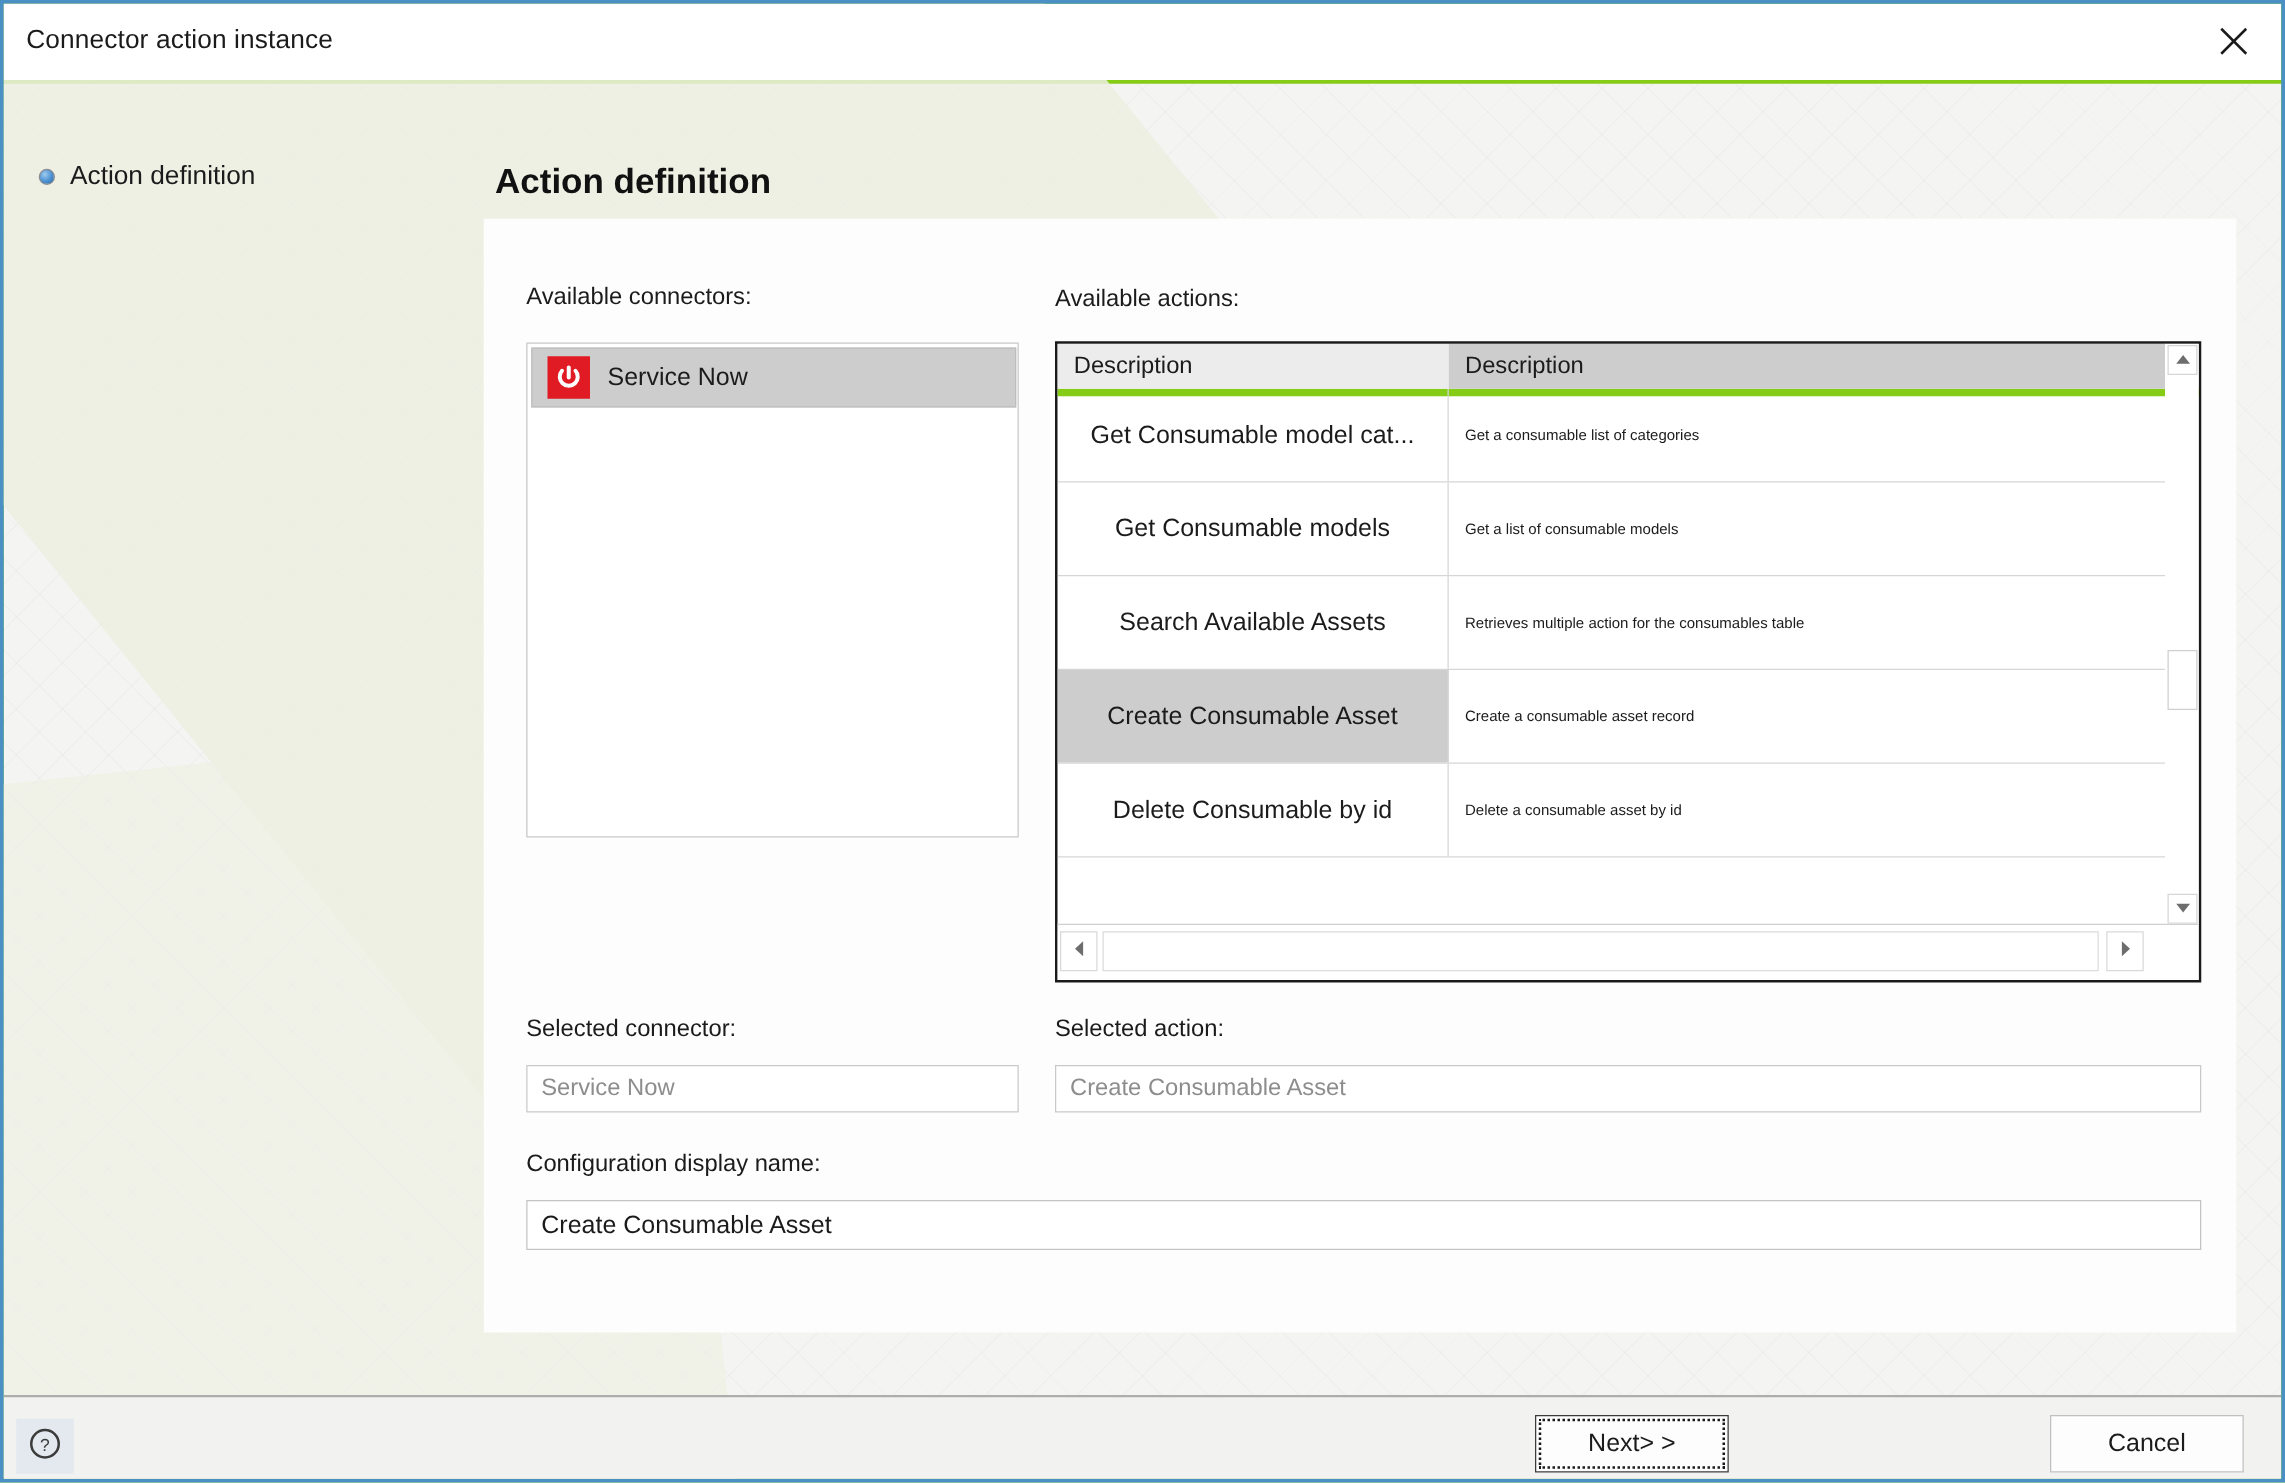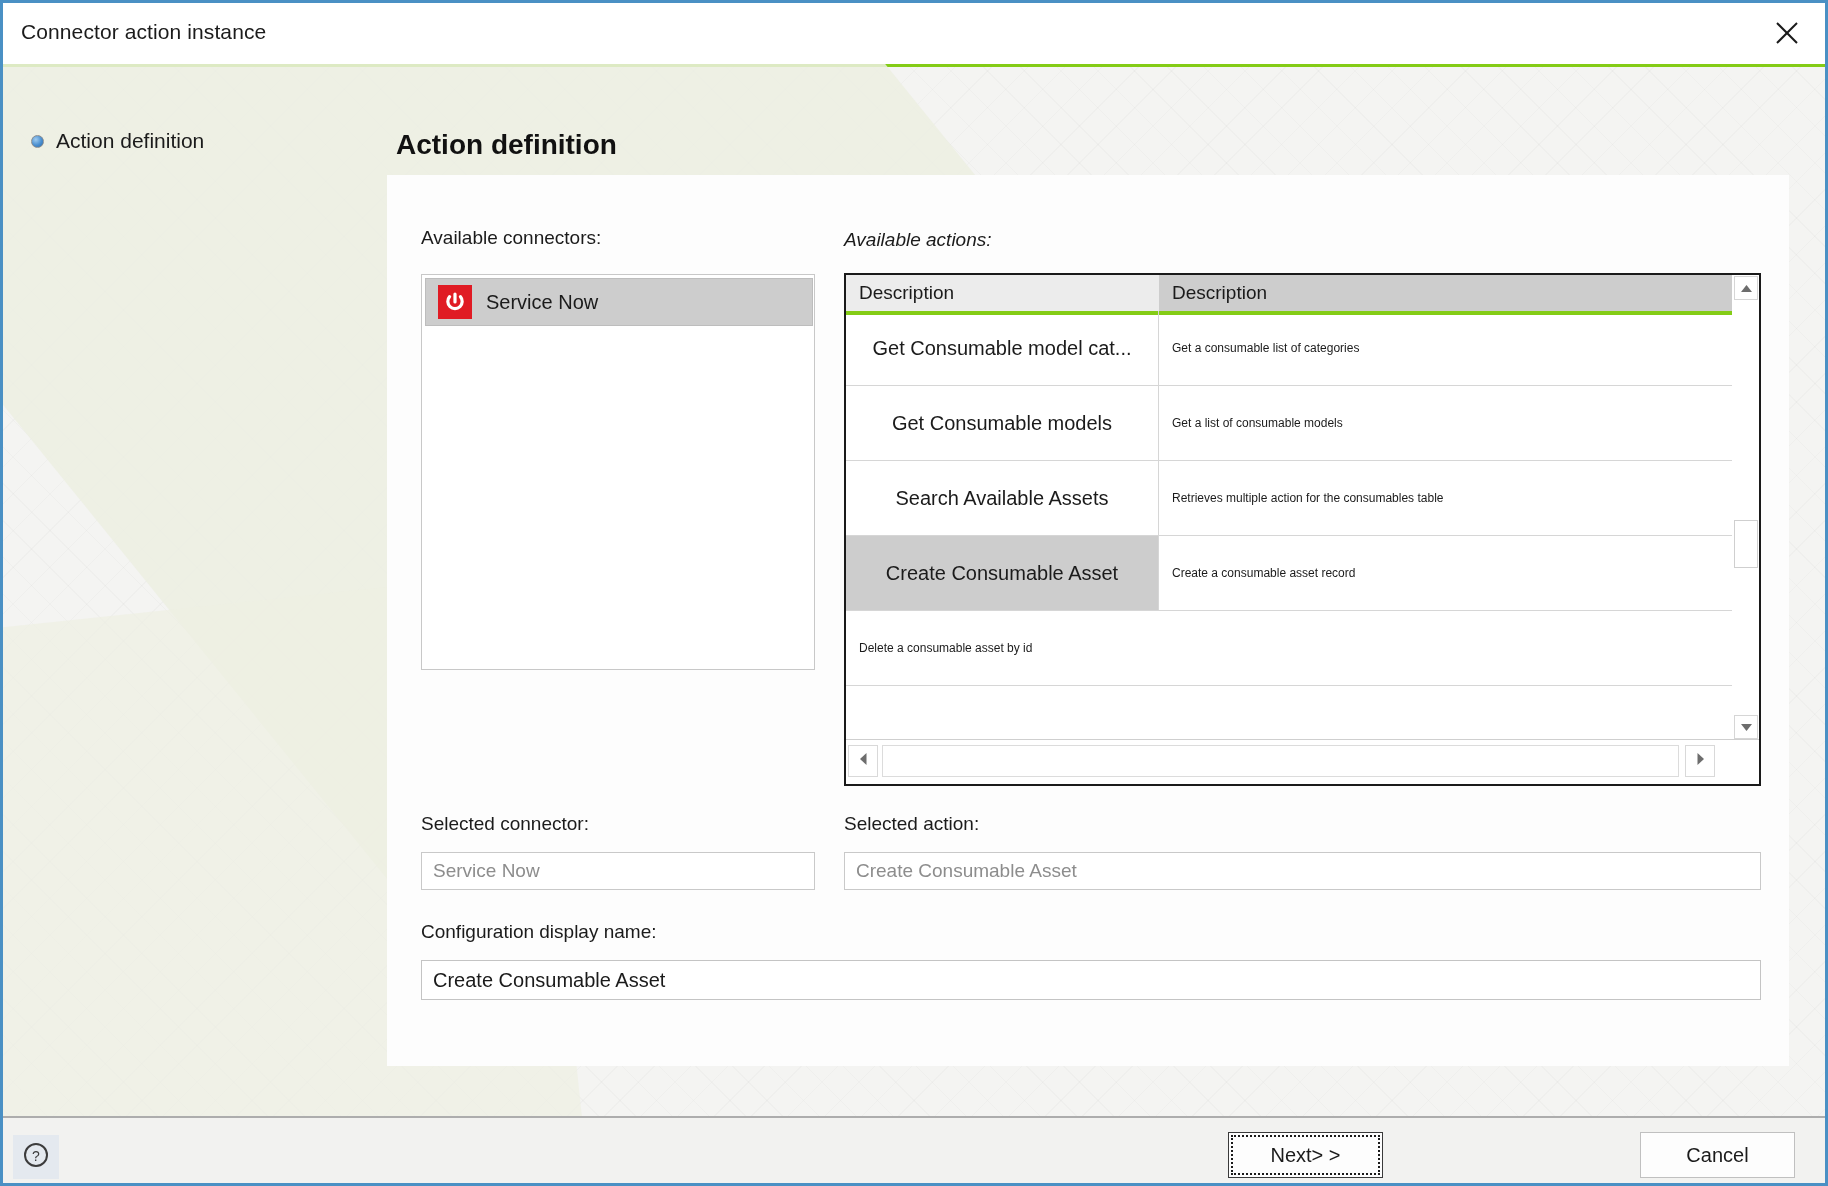--- a/index.html
+++ b/index.html
@@ -184,40 +184,40 @@
     align-items: center;
     justify-content: center;
   }
   #connector-name {
     font-size: 20px;
     color: #1b1b1b;
     white-space: nowrap;
   }
 
   
-  #actions-label { left: 841px; top: 226px; font-style: italic; }
+  #actions-label { left: 841px; top: 226px; }
   #actions-grid {
     position: absolute;
     left: 841px;
     top: 270px;
     width: 917px;
     height: 513px;
     box-sizing: border-box;
     border: 2px solid #1a1a1a;
     background: #ffffff;
     z-index: 8;
     overflow: hidden;
   }
   #grid-header {
     position: absolute;
     left: 0; top: 0;
     right: 0;
     height: 36px;
     display: flex;
-    border-bottom: 4px solid #84cc16;
+    border-bottom: 6px solid #84cc16;
     justify-content: space-between;
   }
   .grid-head-cell {
     font-size: 19px;
     color: #1b1b1b;
     display: flex;
     align-items: center;
     padding-left: 13px;
     box-sizing: border-box;
     cursor: pointer;
@@ -515,20 +515,21 @@
       </div>
       <div class="grid-row">
         <div class="grid-cell-1">Search Available Assets</div>
         <div class="grid-cell-2">Retrieves multiple action for the consumables table</div>
       </div>
       <div class="grid-row selected">
         <div class="grid-cell-1">Create Consumable Asset</div>
         <div class="grid-cell-2">Create a consumable asset record</div>
       </div>
       <div class="grid-row">
+        <div class="grid-cell-1">Delete Consumable by id</div>
         <div class="grid-cell-2">Delete a consumable asset by id</div>
       </div>
     </div>
 
     <div id="grid-vscroll">
       <div class="vs-btn" id="vs-up">
         <span>
           <svg width="13" height="9" viewBox="0 0 13 9">
               <polygon points="6.5,1 12,8 1,8" fill="#6d6d6d"></polygon>
             </svg>

